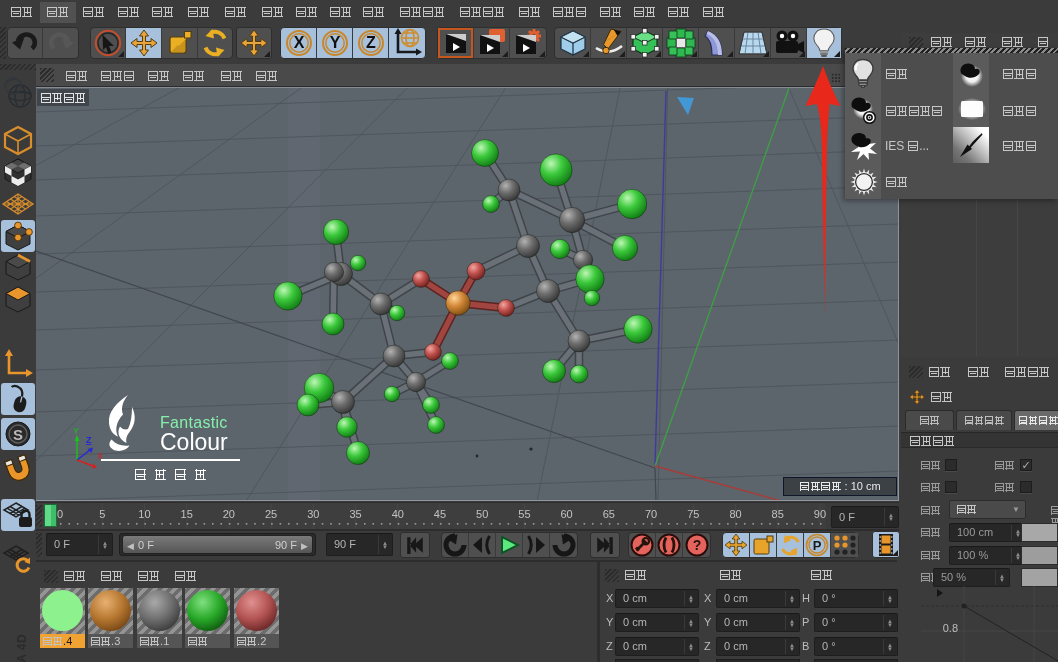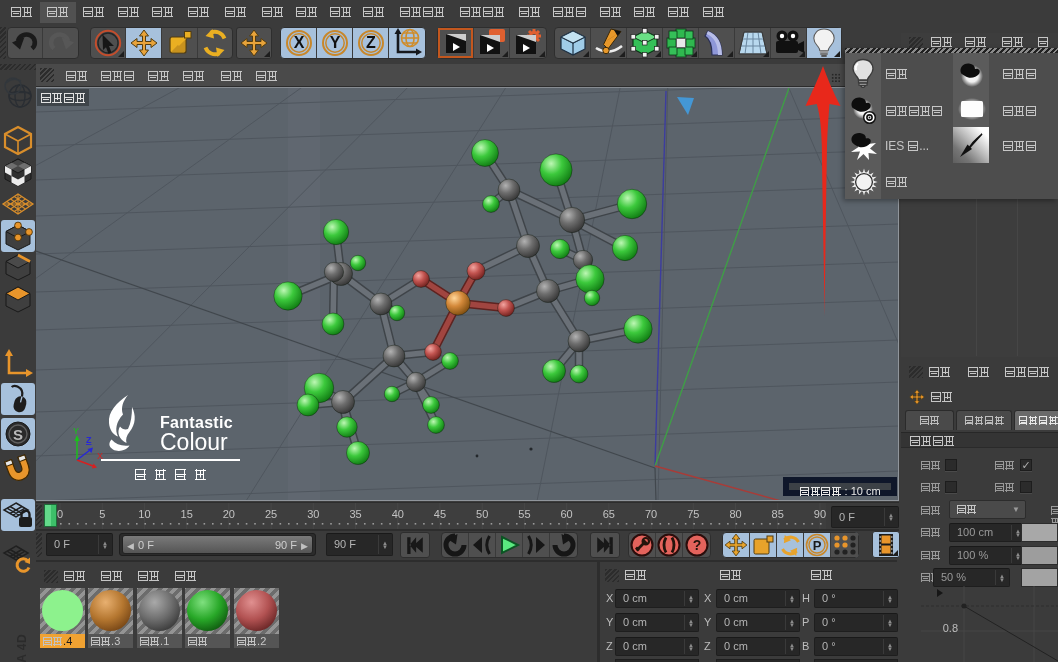--- a/index.html
+++ b/index.html
@@ -575,30 +575,30 @@
         <circle cx="440" cy="183" r="8.969999999999999" fill="url(#gRed)" stroke="rgba(10,20,10,.4)" stroke-width="1"></circle>
         <circle cx="385" cy="191" r="8.395" fill="url(#gRed)" stroke="rgba(10,20,10,.4)" stroke-width="1"></circle>
         <circle cx="470" cy="220" r="8.395" fill="url(#gRed)" stroke="rgba(10,20,10,.4)" stroke-width="1"></circle>
         <circle cx="397" cy="264" r="8.395" fill="url(#gRed)" stroke="rgba(10,20,10,.4)" stroke-width="1"></circle>
         <circle cx="422" cy="215" r="12.19" fill="url(#gOrg)" stroke="rgba(10,20,10,.4)" stroke-width="1"></circle>
       </g>
 <circle cx="495" cy="361" r="1.6" fill="#23272b"></circle>
       <circle cx="441" cy="368" r="1.4" fill="#23272b"></circle>
 </svg>
 <div class="abs" style="left:1px;top:1px;height:17px;background:rgba(34,37,40,.5);color:#e2e2e2;padding:2px 3px 0 3px;--g:#e2e2e2"><b class="G"></b><b class="H"></b><b class="G"></b><b class="H"></b></div>
-<div class="abs" style="left:747px;top:389px;width:114px;height:19px;background:rgba(52,56,61,.8);border:6px solid #0f172a;color:#e8e8e8;--g:#e8e8e8;font-size:11px;line-height:17px;text-align:center"><b class="G"></b><b class="H"></b><b class="G"></b><b class="H"></b> : 10 cm</div>
+<div class="abs" style="left:747px;top:389px;width:114px;height:19px;background:rgba(52,56,61,.8);border:1px solid #0f172a;color:#e8e8e8;--g:#e8e8e8;font-size:11px;line-height:17px;text-align:center"><b class="G"></b><b class="H"></b><b class="G"></b><b class="H"></b> : 10 cm</div>
 <div id="wm" class="abs" style="left:0;top:0;width:863px;height:413px">
 <svg style="left:64px;top:306px" width="44" height="60" viewBox="0 0 44 60">
         <g fill="#fff">
           <path d="M28 1 C16 9 8 18 9 29 C9.6 36 13 40.5 18 42.5 C14.8 36 16 28 23 20.5 C20.5 14 23 7 28 1 Z"></path>
           <path d="M32 13 C36 21 36 30 29.5 38 C26.5 41.5 25.5 45.5 26.5 49 C19 45.5 16.5 38.5 20 32.5 C22 35 25 36 28 35 C31 29 32 21 32 13 Z"></path>
           <path d="M11.5 45.5 C16 50.5 22 52.5 29.5 51.5 C26.5 56.5 18.5 58.5 13 55.5 C8.5 52.5 8.5 49 11.5 45.5 Z"></path>
         </g>
       </svg>
-<span class="abs" style="left:124px;top:326px;color:#ffffff;font-size:16px;font-weight:bold;letter-spacing:.3px">Fantastic</span>
+<span class="abs" style="left:124px;top:326px;color:#86efac;font-size:16px;font-weight:normal;letter-spacing:.3px">Fantastic</span>
 <span class="abs" style="left:124px;top:341px;color:#fff;font-size:23px;font-weight:300">Colour</span>
 <div class="abs" style="left:65px;top:371px;width:139px;height:1.5px;background:#fff"></div>
 <span class="abs" id="zk" style="left:94px;top:379px;color:#fff;--g:#fff;font-size:13px"><b class="G"></b><b class="H"></b><b class="G"></b><b class="H"></b></span>
       <style>#zk b{margin:0 4.6px!important}</style>
 <svg style="left:30px;top:337px" width="45" height="45" viewBox="0 0 45 45">
         <g font-family="Liberation Sans" font-size="9">
           <line x1="11" y1="35" x2="11" y2="14" stroke="#18c418" stroke-width="1.4"></line>
           <path d="M11 10 L13.5 16 L8.5 16 Z" fill="#18c418"></path>
           <text x="7" y="9" fill="#18c418">Y</text>
           <line x1="11" y1="35" x2="24" y2="25" stroke="#2727d8" stroke-width="1.4"></line>

